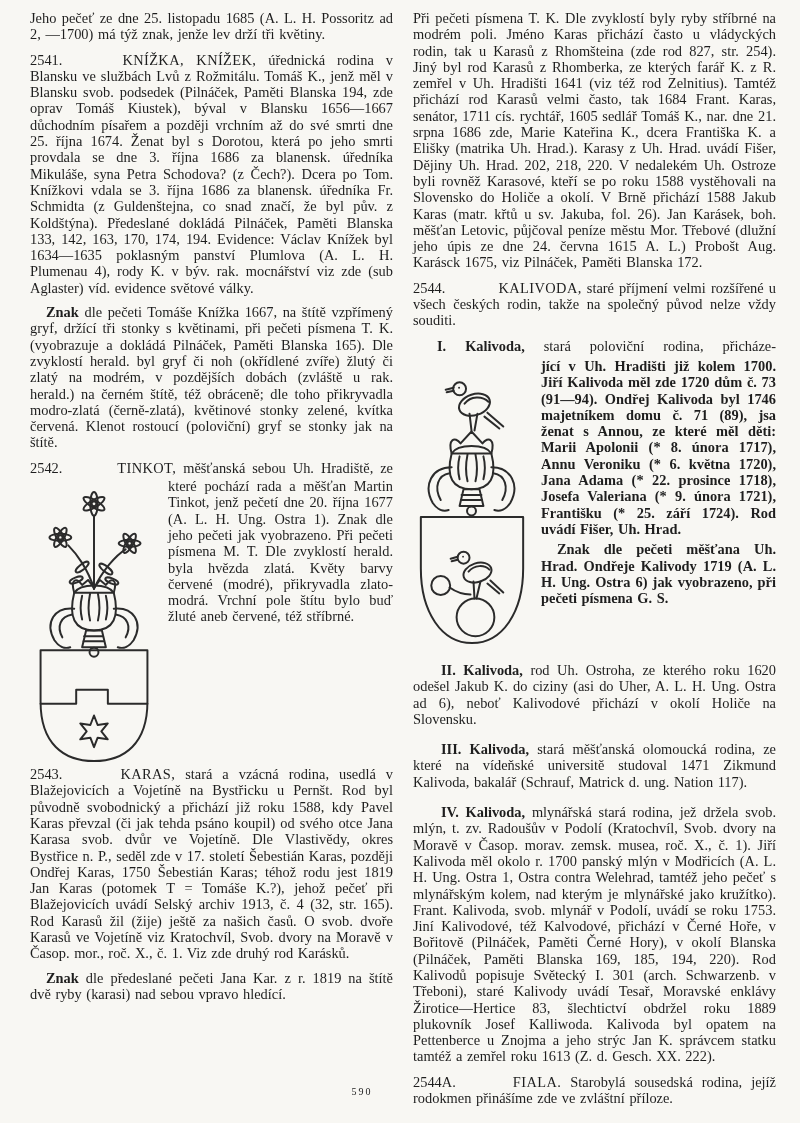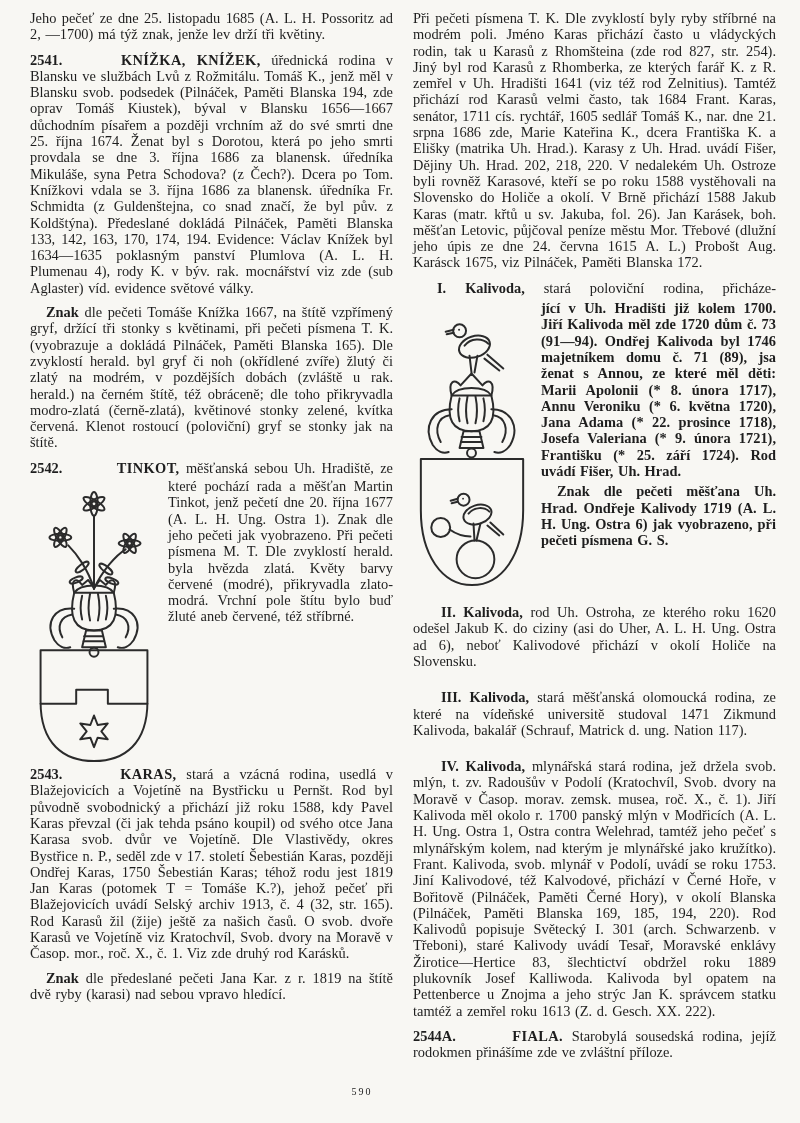--- a/index.html
+++ b/index.html
@@ -12,22 +12,22 @@
   }
   .columns { display:flex; gap:20px; padding:10px 24px 0 30px; }
   .col {
     width:363px; font-size:14.4px; line-height:16.3px;
     text-align:justify; word-spacing:1px;
   }
   p { text-align:justify; }
   .cont { margin-top:0; }
   .entry { margin-top:9px; }
   .znak { margin-top:8px; text-indent:16px; }
-  .roman { margin-top:20px; text-indent:28px; }
-  b.num, b.fam { font-weight:bold; }
+  .roman { margin-top:14px; text-indent:28px; }
+  b.num, b.fam { font-weight:normal; }
   b.fam { letter-spacing:0.4px;margin-left:48px; }
   .lead-line { text-align-last:justify; }
   .lead-indent { text-indent:24px; }
   .wrap { margin-top:2px; }
   .wrap p { margin-top:4px;font-weight:bold; }
   .arms { float:left; margin:4px 10px 2px 0; }
   .arms svg { display:block; }
   .clear { clear:left; }
   .pageno {
     position:absolute; top:1086px; left:302px; width:120px;
@@ -133,20 +133,25 @@
       <p class="znak">
         <b>Znak</b>
         <span>dle předeslané pečeti Jana Kar. z r. 1819 na štítě dvě ryby (karasi) nad sebou vpravo hledící.</span>
       </p>
     </div>
 
     <div class="col">
 
       <p class="cont">Při pečeti písmena T. K. Dle zvyklostí byly ryby stříbrné na modrém poli. Jméno Karas přichází často u vládyckých rodin, tak u Karasů z Rhomšteina (zde rod 827, str. 254). Jiný byl rod Karasů z Rhomberka, ze kterých farář K. z R. zemřel v Uh. Hradišti 1641 (viz též rod Zelnitius). Tamtéž přichází rod Karasů velmi často, tak 1684 Frant. Karas, senátor, 1711 cís. rychtář, 1605 sedlář Tomáš K., nar. dne 21. srpna 1686 zde, Marie Kateřina K., dcera Františka K. a Elišky (matrika Uh. Hrad.). Karasy z Uh. Hrad. uvádí Fišer, Dějiny Uh. Hrad. 202, 218, 220. V nedalekém Uh. Ostroze byli rovněž Karasové, kteří se po roku 1588 vystěhovali na Slovensko do Holiče a okolí. V Brně přichází 1588 Jakub Karas (matr. křtů u sv. Jakuba, fol. 26). Jan Karásek, boh. měšťan Letovic, půjčoval peníze městu Mor. Třebové (dlužní jeho úpis ze dne 24. června 1615 A. L.) Probošt Aug. Karásck 1675, viz Pilnáček, Paměti Blanska 172.</p>
 
+      <p class="entry">
+        <b class="num">2544.</b>
+        <b class="fam">KALIVODA,</b>
+        <span>staré příjmení velmi rozšířené u všech českých rodin, takže na společný původ nelze vždy souditi.</span>
+      </p>
 
       <p class="entry lead-line lead-indent">
         <b>I. Kalivoda,</b>
         <span>stará poloviční rodina, přicháze-</span>
       </p>
 
       <div class="wrap">
         <span class="arms">
           <svg width="118" height="298" viewBox="0 0 115 300">
             <g class="ink">

